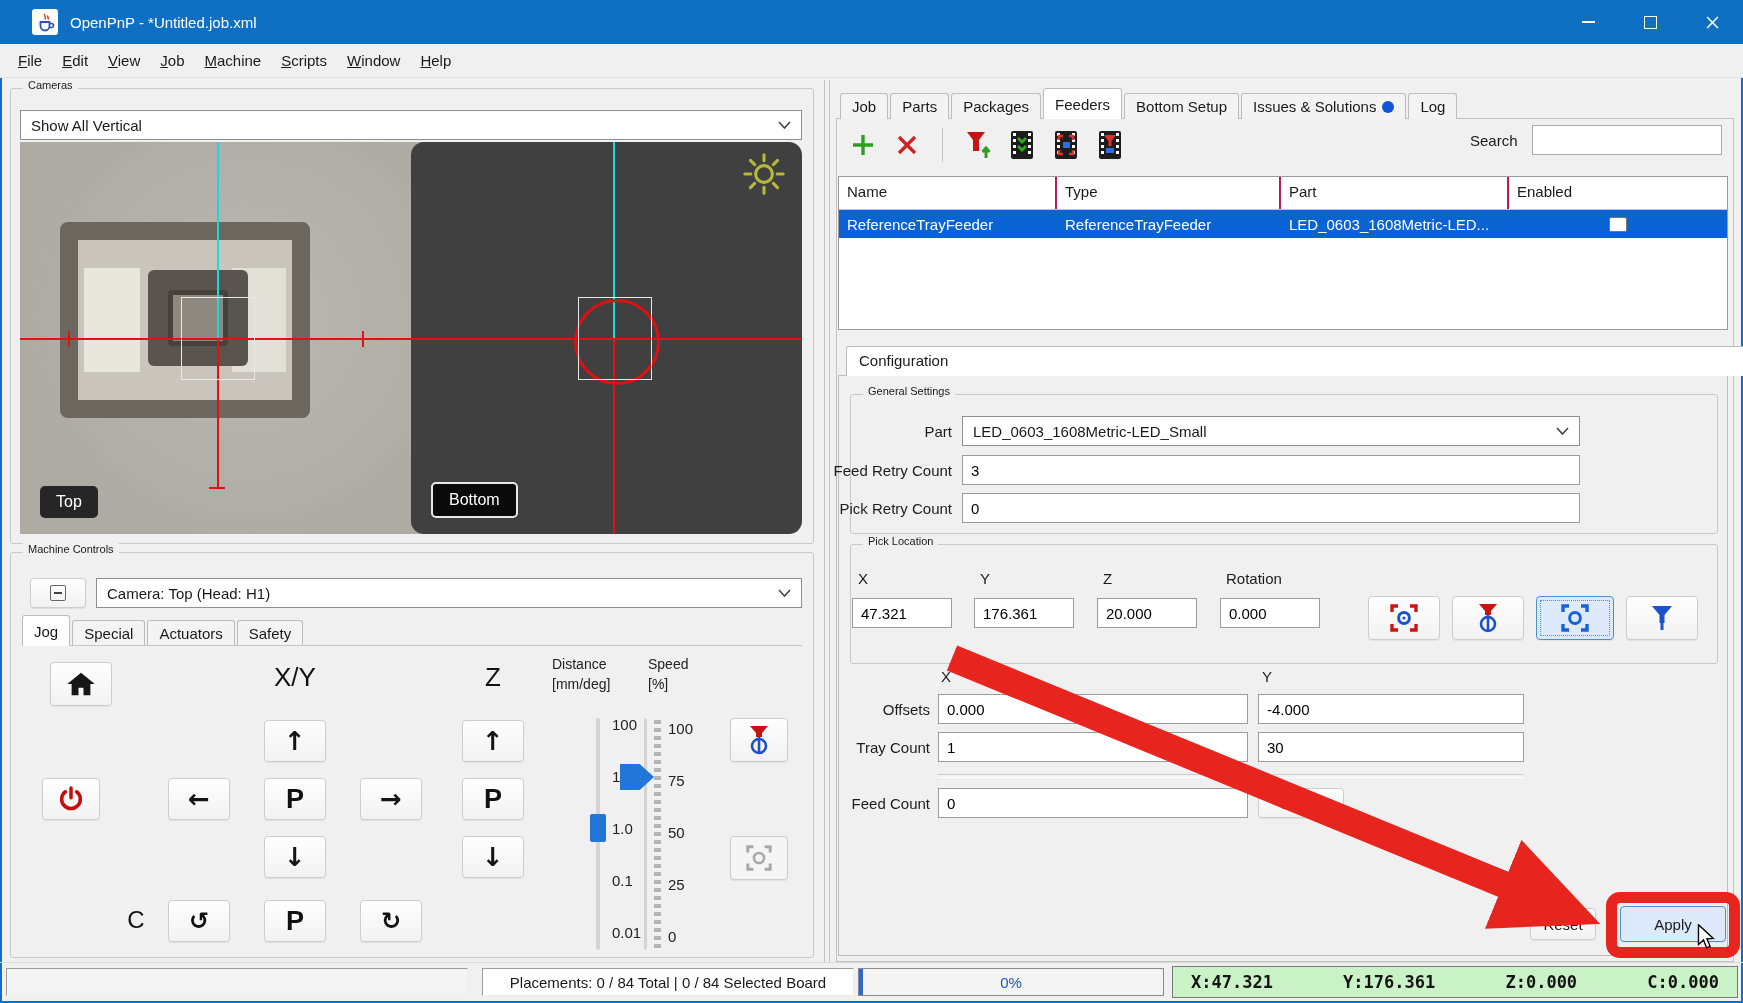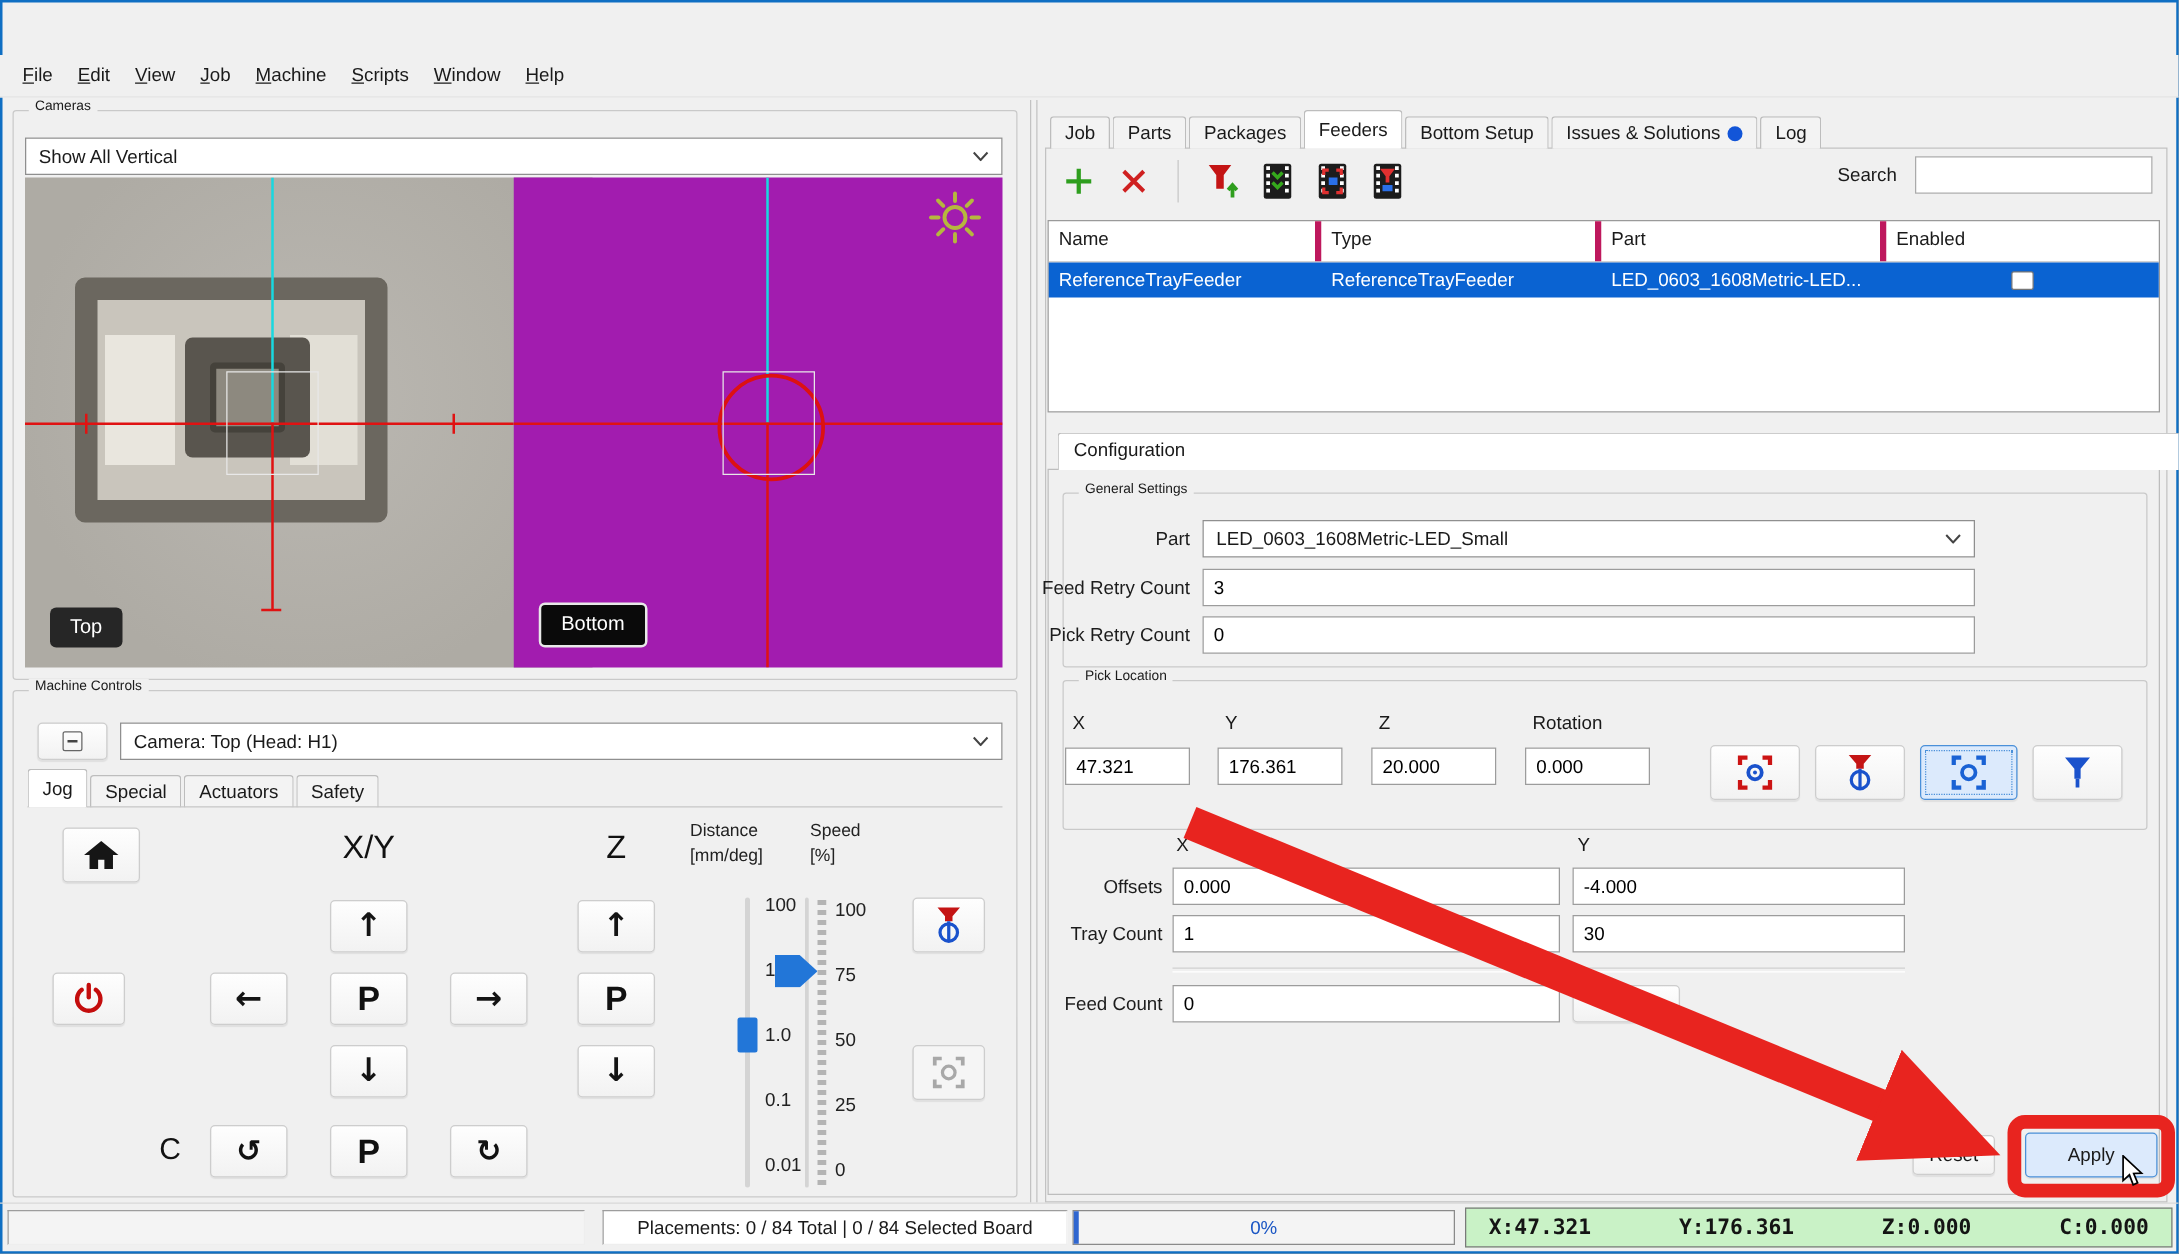--- a/index.html
+++ b/index.html
@@ -59,21 +59,21 @@
   .tabstrip{position:absolute;display:flex;align-items:flex-end;}
   .tab{border:1px solid #bdbdbd;border-bottom:none;background:#f3f3f3;padding:4px 11px;
        border-radius:3px 3px 0 0;margin-right:2px;white-space:nowrap;display:flex;align-items:center;gap:6px;}
   .tab.active{background:#fff;padding-top:7px;padding-bottom:6px;position:relative;z-index:3;}
   .badge-dot{width:12px;height:12px;border-radius:50%;background:#1255d8;display:inline-block;}
   
   #feeder-table{position:absolute;left:838px;top:176px;width:890px;height:154px;background:#fff;
                 border:1px solid #9a9a9a;box-sizing:border-box;}
   .tbl-grid{display:grid;grid-template-columns:218px 224px 228px 1fr;}
   .tbl-head{border-bottom:1px solid #c4c4c4;height:32px;}
-  .tbl-head div{padding:6px 8px;border-right:5px solid #be185d;box-sizing:border-box;}
+  .tbl-head div{padding:6px 8px;border-right:2px solid #be185d;box-sizing:border-box;}
   .tbl-row-selected{background:#0a63d2;color:#fff;height:28px;align-items:center;}
   .tbl-row-selected div{padding:4px 8px;box-sizing:border-box;white-space:nowrap;overflow:hidden;}
   .checkbox{width:15px;height:15px;background:#fff;border:1px solid #777;border-radius:2px;}
   
   .tin{position:absolute;background:#fff;border:1px solid #9c9c9c;box-sizing:border-box;
        font:15px "Liberation Sans",sans-serif;padding:0 8px;}
   .rlabel{position:absolute;text-align:right;font-size:15px;color:#1c1c1c;}
   
   .sunken{position:absolute;background:#f4f4f4;border:1px solid #9d9d9d;
           border-bottom-color:#eee;border-right-color:#eee;box-sizing:border-box;}
@@ -86,20 +86,43 @@
   #annotation-svg{position:absolute;left:0;top:0;z-index:49;pointer-events:none;}
   .toolbar-icon{width:34px;height:36px;display:flex;align-items:center;justify-content:center;}
   .vsep{width:1px;height:34px;background:#c6c6c6;margin:0 8px;}
   .hr-groove{position:absolute;height:2px;border-top:1px solid #cfcfcf;border-bottom:1px solid #fff;}
 </style>
 </head>
 <body>
 
 <div id="app">
 
+  <div id="titlebar">
+    <div id="java-icon">
+      <svg width="20" height="20" viewBox="0 0 20 20">
+        <path d="M5.5 10 h9 v4 a4.5 4.5 0 0 1 -4.5 4.5 A4.5 4.5 0 0 1 5.5 14 Z" fill="none" stroke="#2a52b0" stroke-width="1.8"></path>
+        <path d="M14.5 11.5 h2 a2 2 0 0 1 0 4 h-2" fill="none" stroke="#2a52b0" stroke-width="1.6"></path>
+        <path d="M10 2 c-2 2 2 3.2 0 5.5 M13 3.5 c-1.4 1.4 1.4 2.3 0 4" fill="none" stroke="#d4452a" stroke-width="1.6"></path>
+      </svg>
+    </div>
+    <span id="win-title">OpenPnP - *Untitled.job.xml</span>
+    <div id="win-buttons">
+      <div class="win-btn">
+          <div class="glyph-min"></div>
+        </div>
+      <div class="win-btn">
+          <div class="glyph-max"></div>
+        </div>
+      <div class="win-btn">
+        <svg width="13" height="13" viewBox="0 0 12 12">
+            <path d="M1 1 L11 11 M11 1 L1 11" stroke="#fff" stroke-width="1.4"></path>
+          </svg>
+      </div>
+    </div>
+  </div>
 
   <div id="menubar">
     <span class="menu-item"><u>F</u>ile</span>
     <span class="menu-item"><u>E</u>dit</span>
     <span class="menu-item"><u>V</u>iew</span>
     <span class="menu-item"><u>J</u>ob</span>
     <span class="menu-item"><u>M</u>achine</span>
     <span class="menu-item"><u>S</u>cripts</span>
     <span class="menu-item"><u>W</u>indow</span>
     <span class="menu-item"><u>H</u>elp</span>
@@ -141,21 +164,21 @@
             <line x1="8.7" y1="8.7" x2="12.2" y2="12.2"></line>
             <line x1="27.8" y1="27.8" x2="31.3" y2="31.3"></line>
             <line x1="8.7" y1="31.3" x2="12.2" y2="27.8"></line>
             <line x1="27.8" y1="12.2" x2="31.3" y2="8.7"></line>
           </g>
         </svg>
     </div>
     <div class="cam-tag">Top</div>
   </div>
 
-  <div class="cam" style="left:411px;width:391px;background:#a21caf;top:142px;">
+  <div class="cam" style="left:411px;width:391px;background:#404040;top:142px;border-radius:13px;">
     <div class="cyanline-v" style="left:202px;top:0;height:197px;"></div>
     <div class="redline-h" style="left:0;top:196px;width:391px;"></div>
     <div class="redline-v" style="left:202px;top:196px;height:196px;"></div>
     <div style="position:absolute;left:163px;top:157px;width:80px;height:80px;border:3px solid #dd1111;border-radius:50%;"></div>
     <div class="sel-box" style="left:167px;top:155px;width:72px;height:81px;"></div>
     <div class="sun">
       <svg width="48" height="48" viewBox="0 0 40 40">
           <circle cx="20" cy="20" r="7" fill="none" stroke="#b6b73e" stroke-width="2.6"></circle>
           <g stroke="#b6b73e" stroke-width="2.6" stroke-linecap="round">
             <line x1="20" y1="4" x2="20" y2="9"></line>

